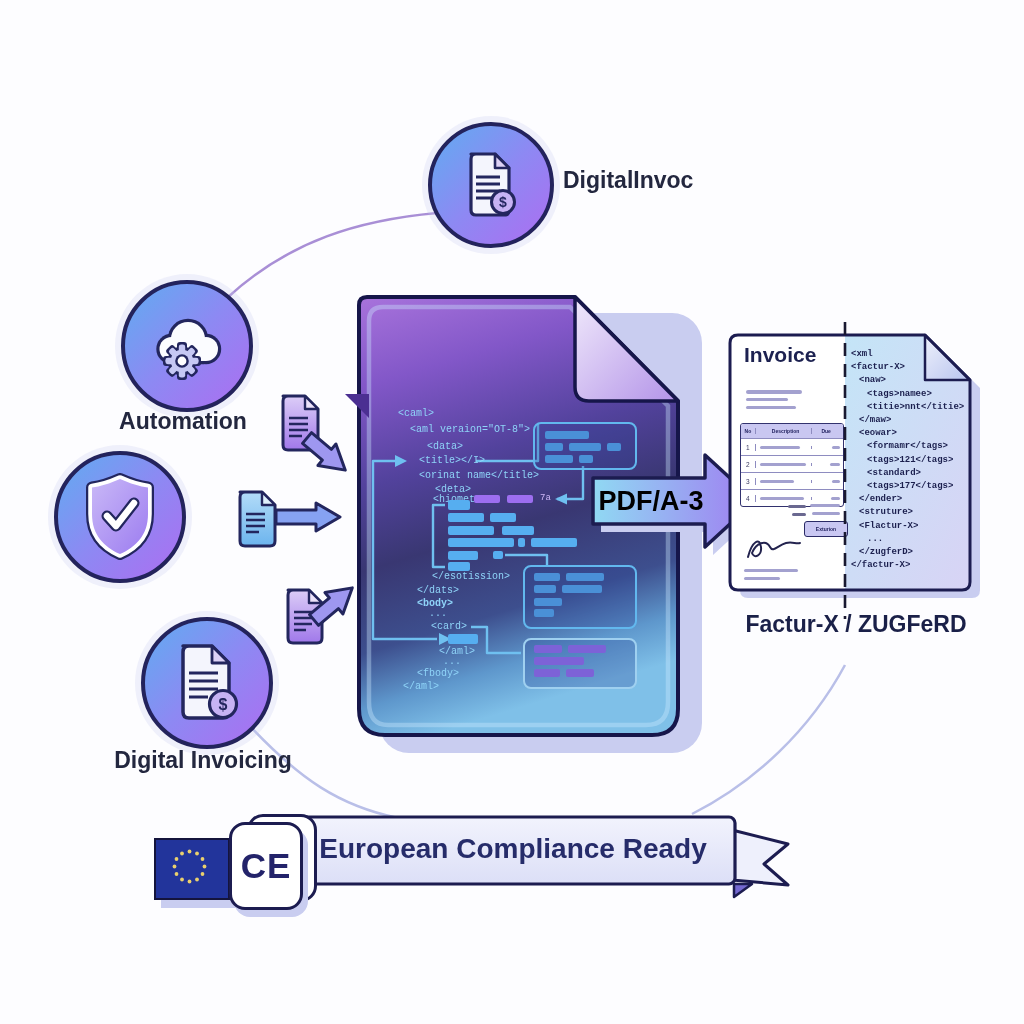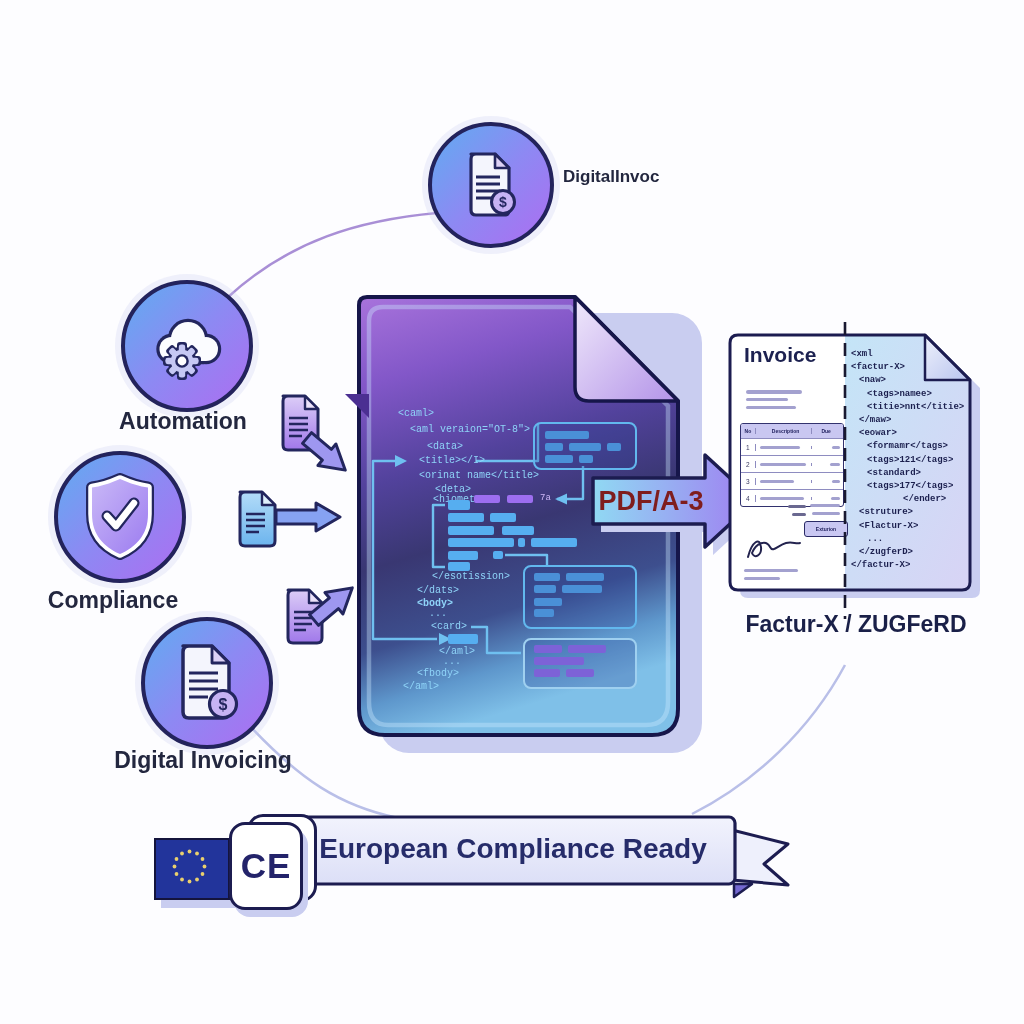--- a/index.html
+++ b/index.html
@@ -25,21 +25,21 @@
   .bar-purple{background:#9d6ef0;}
   .callout{position:absolute;border:2.5px solid #62b8ee;border-radius:8px;
            background:rgba(42,70,150,0.28);}
   .pdf-badge{position:absolute;left:343px;top:334px;width:134px;height:58px;border-radius:10px;
              border:3px solid #23235c;display:flex;align-items:center;justify-content:center;
              background:linear-gradient(100deg,#7a45cc 0%,#6d6ee2 55%,#5aa2ec 100%);
              color:#fff;font-size:40px;font-weight:800;letter-spacing:2px;}
   .pdf-badge-fold{position:absolute;left:345px;top:394px;width:0;height:0;
                   border-right:24px solid #4b2f92;border-bottom:24px solid transparent;}
   .arrow-label{position:absolute;left:594px;top:486px;width:114px;text-align:center;
-               font-size:27px;font-weight:800;color:#7f1d1d;}
+               font-size:27px;font-weight:800;color:#000000;}
   
   .invoice{position:absolute;left:728px;top:333px;width:244px;height:292px;}
   .inv-title{position:absolute;left:16px;top:10px;font-size:21px;font-weight:800;color:#1c2150;}
   .gbar{position:absolute;background:#a3a1cf;border-radius:2px;}
   .gbar-dark{background:#6a6890;}
   .inv-table{position:absolute;left:12px;top:90px;width:102px;border:1.5px solid #32326e;
              border-radius:3px;overflow:hidden;background:#fff;}
   .inv-tr{display:flex;border-top:1px solid #8e8cc0;height:16px;align-items:center;}
   .inv-th{display:flex;height:14px;background:#c9c7f1;border-top:none;}
   .inv-c1{width:15px;border-right:1px solid #8e8cc0;text-align:center;font-size:6.5px;color:#3a3a60;}
@@ -78,21 +78,21 @@
 
   <div class="node" style="left:428px;top:122px;width:118px;height:118px;">
     <svg width="64" height="70" viewBox="0 0 64 70">
       <path d="M12,4 H36 L50,18 V60 q0,5 -5,5 H17 q-5,0 -5,-5 V9 q0,-5 5,-5 Z" fill="#f4f5fd" stroke="#23265e" stroke-width="3.2" stroke-linejoin="round"></path>
       <path d="M36,4 V18 H50 Z" fill="#ddd2f6" stroke="#23265e" stroke-width="2.6" stroke-linejoin="round"></path>
       <path d="M17,27 H41 M17,34 H41 M17,41 H41 M17,48 H33" stroke="#23265e" stroke-width="2.8"></path>
       <circle cx="44" cy="52" r="11.5" fill="#c7b3f4" stroke="#23265e" stroke-width="3"></circle>
       <text x="44" y="57" text-anchor="middle" font-size="14" font-weight="700" fill="#23265e" font-family="Liberation Sans, sans-serif">$</text>
     </svg>
   </div>
-  <div class="node-label" style="left:563px;top:167px;width:160px;text-align:left;font-size:17px;">DigitalInvoc</div>
+  <div class="node-label" style="left:563px;top:167px;width:160px;text-align:left;font-size:23px;">DigitalInvoc</div>
 
   <div class="node" style="left:121px;top:280px;width:124px;height:124px;">
     <svg width="86" height="82" viewBox="0 0 86 82">
       <g transform="translate(10,2)">
         <circle cx="34" cy="32" r="20.2" fill="#23265e"></circle>
           <circle cx="17.5" cy="42" r="15.2" fill="#23265e"></circle>
           <circle cx="52" cy="42" r="15.2" fill="#23265e"></circle>
           <rect x="14.5" y="39" width="41" height="18.2" rx="6" fill="#23265e"></rect>
         <circle cx="34" cy="32" r="17" fill="#fbfcff"></circle>
           <circle cx="17.5" cy="42" r="12" fill="#fbfcff"></circle>
@@ -141,21 +141,20 @@
             <stop offset="1" stop-color="#9c7cf0"></stop>
           </linearGradient>
         </defs>
       <path id="shp" d="M42,6 C52,10.5 62,13.5 70,14.5 V41 C70,62 58,74 42,81 C26,74 14,62 14,41 V14.5 C22,13.5 32,10.5 42,6 Z" fill="none" stroke="#23265e" stroke-width="12" stroke-linejoin="round"></path>
       <path d="M42,6 C52,10.5 62,13.5 70,14.5 V41 C70,62 58,74 42,81 C26,74 14,62 14,41 V14.5 C22,13.5 32,10.5 42,6 Z" fill="none" stroke="#ffffff" stroke-width="7.5" stroke-linejoin="round"></path>
       <path d="M42,6 C52,10.5 62,13.5 70,14.5 V41 C70,62 58,74 42,81 C26,74 14,62 14,41 V14.5 C22,13.5 32,10.5 42,6 Z" fill="url(#gSh)"></path>
       <path d="M29,43 L38,53 L56,30" fill="none" stroke="#23265e" stroke-width="11" stroke-linecap="round" stroke-linejoin="round"></path>
       <path d="M29,43 L38,53 L56,30" fill="none" stroke="#ffffff" stroke-width="6.5" stroke-linecap="round" stroke-linejoin="round"></path>
     </svg>
   </div>
-  <div class="node-label" style="left:23px;top:587px;width:180px;font-size:23px;">Compliance</div>
 
   <div class="node" style="left:141px;top:617px;width:124px;height:124px;">
     <svg width="78" height="84" viewBox="0 0 78 84">
       <path d="M15,5 H44 L61,22 V71 q0,6 -6,6 H21 q-6,0 -6,-6 V11 q0,-6 6,-6 Z" fill="#f4f5fd" stroke="#23265e" stroke-width="3.5" stroke-linejoin="round"></path>
       <path d="M44,5 V22 H61 Z" fill="#ddd2f6" stroke="#23265e" stroke-width="2.8" stroke-linejoin="round"></path>
       <path d="M21,32 H50 M21,40 H50 M21,48 H50 M21,56 H40" stroke="#23265e" stroke-width="3"></path>
       <circle cx="55" cy="63" r="13.5" fill="#c7b3f4" stroke="#23265e" stroke-width="3.2"></circle>
       <text x="55" y="68.5" text-anchor="middle" font-size="16" font-weight="700" fill="#23265e" font-family="Liberation Sans, sans-serif">$</text>
     </svg>
   </div>
@@ -387,21 +386,21 @@
         <div class="xml-line" style="left: 123px; top: 29.2px;">&lt;factur-X&gt;</div>
         <div class="xml-line" style="left: 131px; top: 42.4px; text-align: center;">&lt;naw&gt;</div>
         <div class="xml-line" style="left: 139px; top: 55.6px;">&lt;tags&gt;namee&gt;</div>
         <div class="xml-line" style="left: 139px; top: 68.8px;">&lt;titie&gt;nnt&lt;/titie&gt;</div>
         <div class="xml-line" style="left: 131px; top: 82px;">&lt;/maw&gt;</div>
         <div class="xml-line" style="left: 131px; top: 95.2px;">&lt;eowar&gt;</div>
         <div class="xml-line" style="left: 139px; top: 108.4px;">&lt;formamr&lt;/tags&gt;</div>
         <div class="xml-line" style="left: 139px; top: 121.6px;">&lt;tags&gt;121&lt;/tags&gt;</div>
         <div class="xml-line" style="left: 139px; top: 134.8px;">&lt;standard&gt;</div>
         <div class="xml-line" style="left: 139px; top: 148px;">&lt;tags&gt;177&lt;/tags&gt;</div>
-        <div class="xml-line" style="left: 131px; top: 161.2px; margin-left: 44px;">&lt;/ender&gt;</div>
+        <div class="xml-line" style="left: 131px; top: 161.2px;">&lt;/ender&gt;</div>
         <div class="xml-line" style="left: 131px; top: 174.4px;">&lt;struture&gt;</div>
         <div class="xml-line" style="left: 131px; top: 187.6px;">&lt;Flactur-X&gt;</div>
         <div class="xml-line" style="left: 139px; top: 200.8px;">...</div>
         <div class="xml-line" style="left: 131px; top: 214px;">&lt;/zugferD&gt;</div>
         <div class="xml-line" style="left: 123px; top: 227.2px;">&lt;/factur-X&gt;</div>
       </div>
     <svg class="abs" style="left:0;top:0;overflow:visible" width="244" height="259" viewBox="0 0 244 259">
       <line x1="117" y1="-11" x2="117" y2="286" stroke="#191930" stroke-width="2.6" stroke-dasharray="13 8"></line>
     </svg>
   </div>

